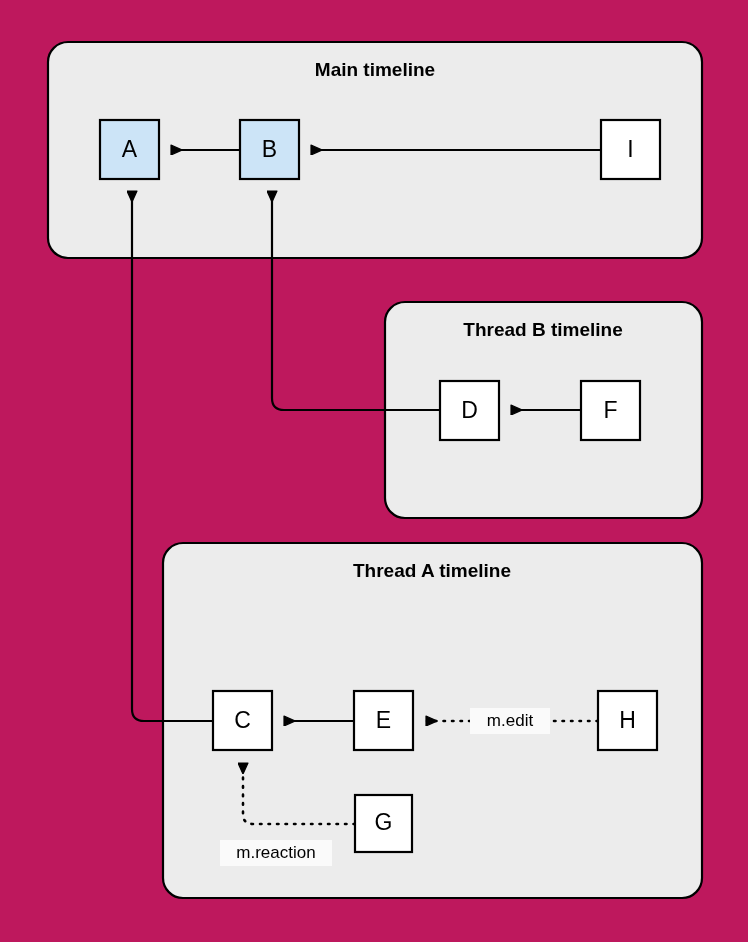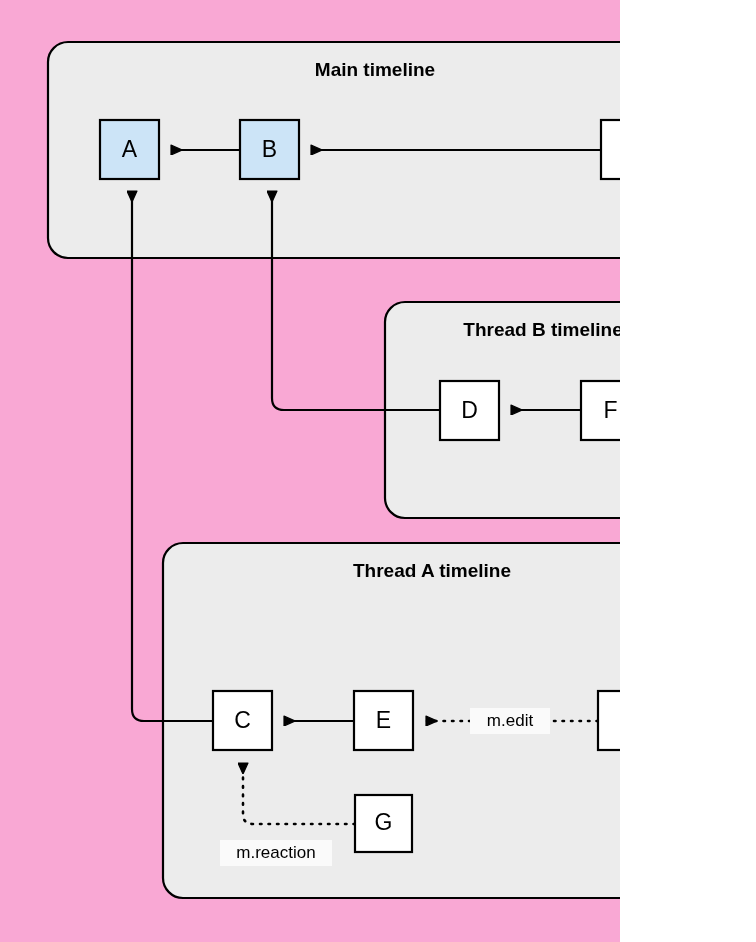--- a/index.html
+++ b/index.html
@@ -2,23 +2,23 @@
 <html><head>
 <meta charset="utf-8">
 <style>
   html, body {
     margin: 0;
     padding: 0;
     background: #ffffff;
   }
   #canvas {
     position: relative;
-    width: 620px;
+    width: 748px;
     height: 942px;
-    background: #f9a8d4;
+    background: #be185d;
     font-family: "Liberation Sans", sans-serif;
     overflow: hidden;
   }
   #diagram-svg {
     position: absolute;
     left: 0;
     top: 0;
     width: 756px;
     height: 942px;
   }

